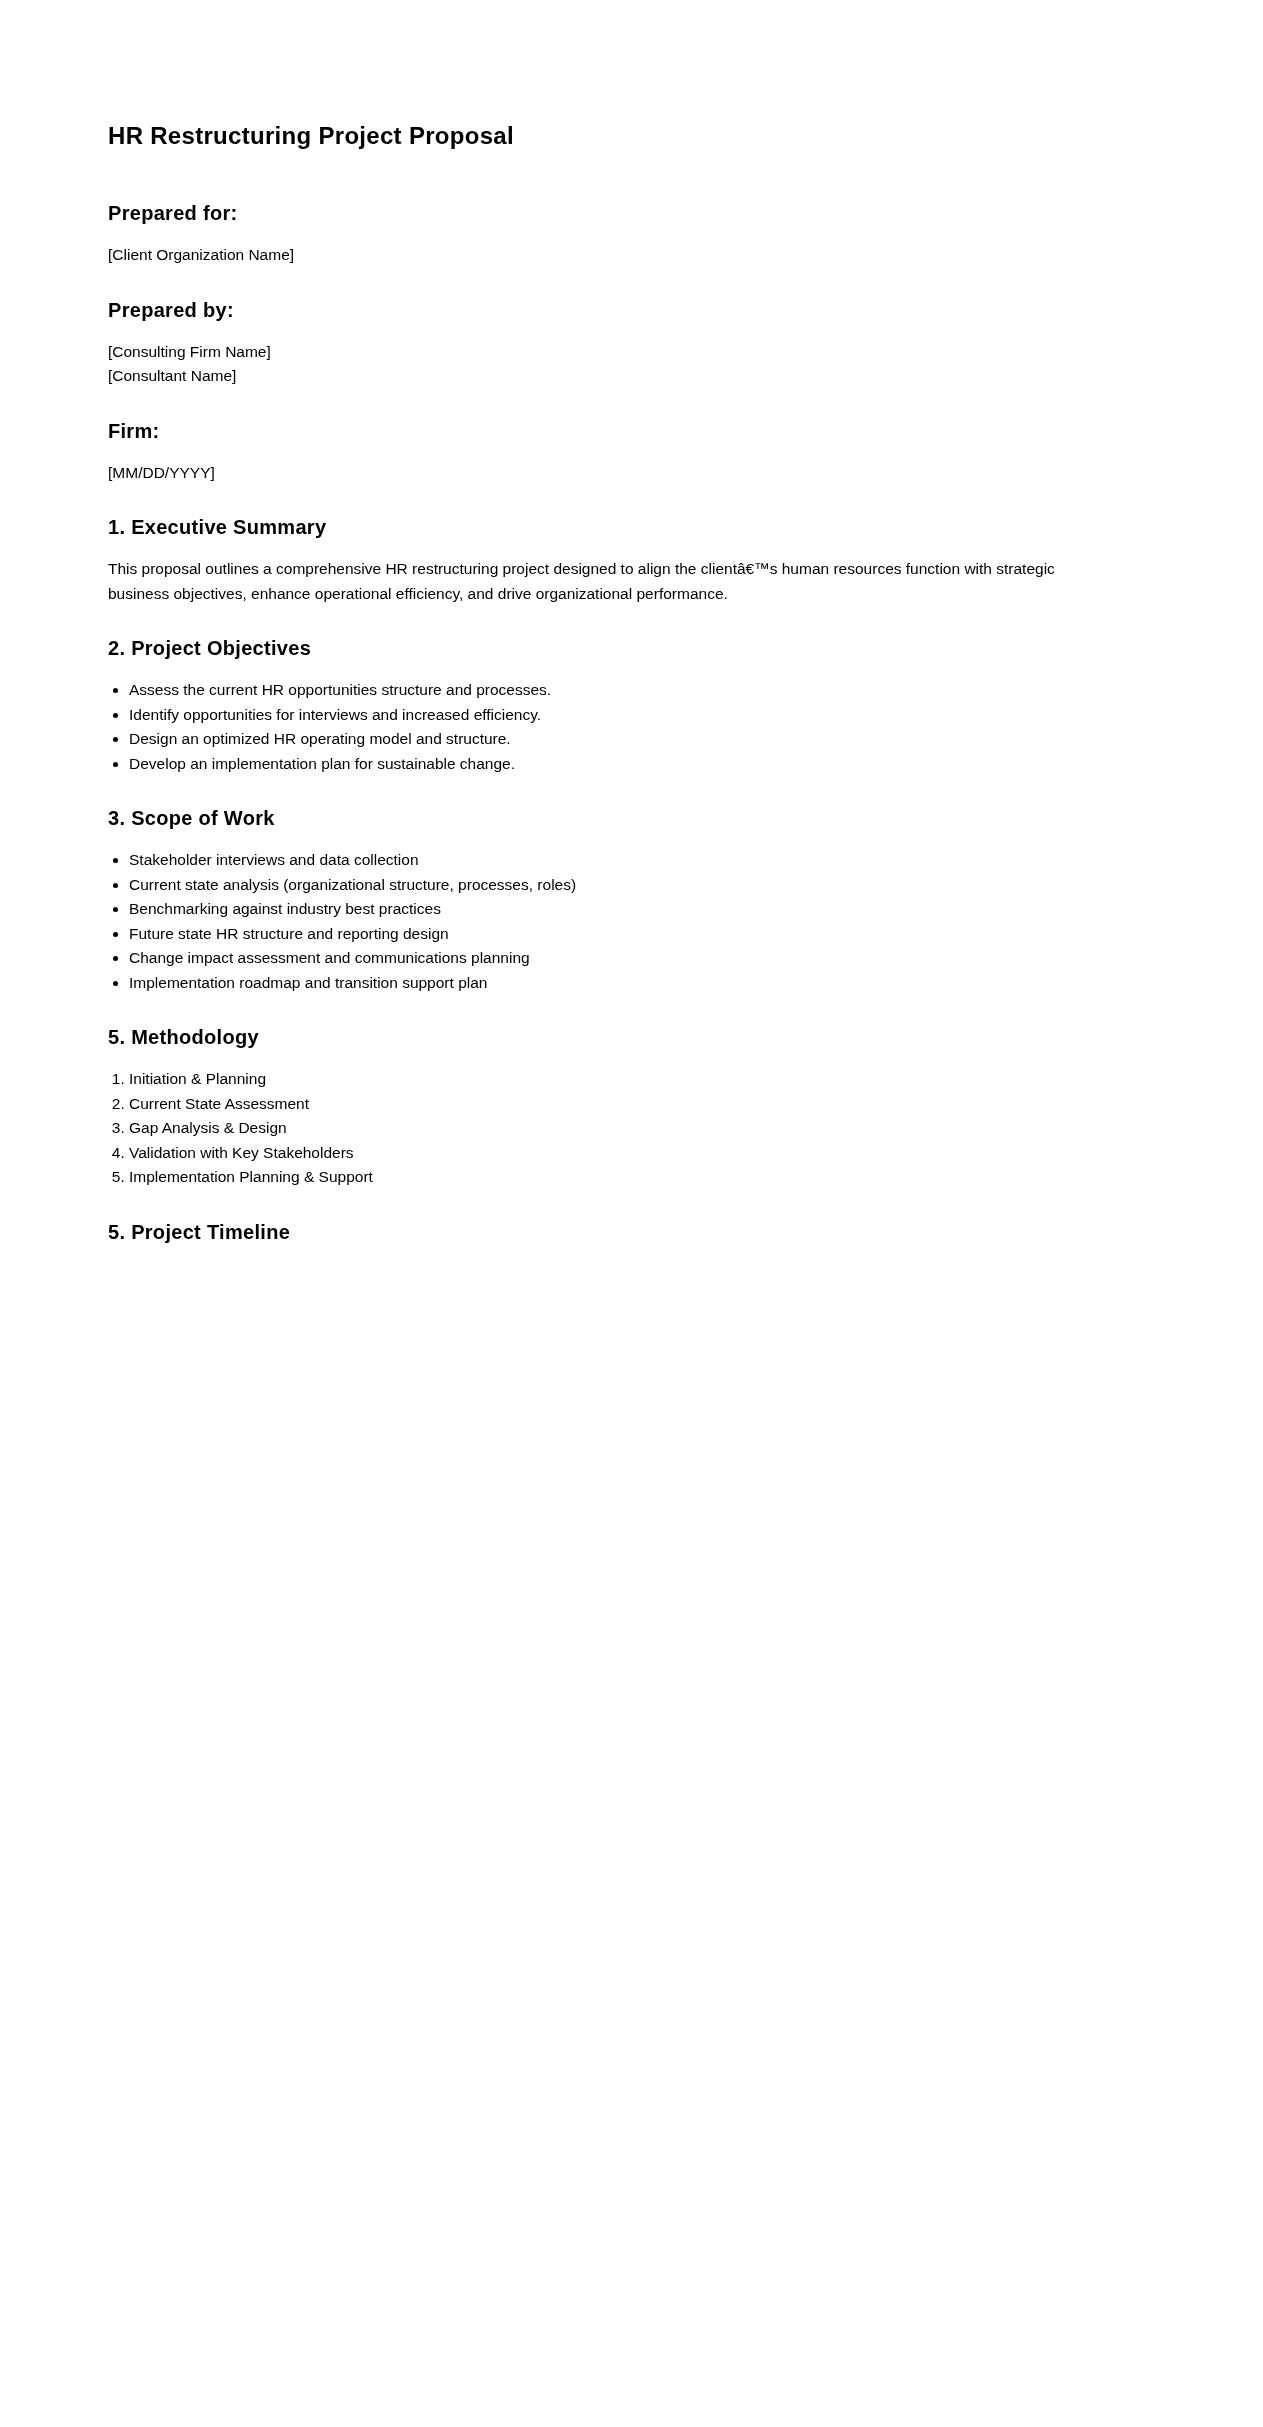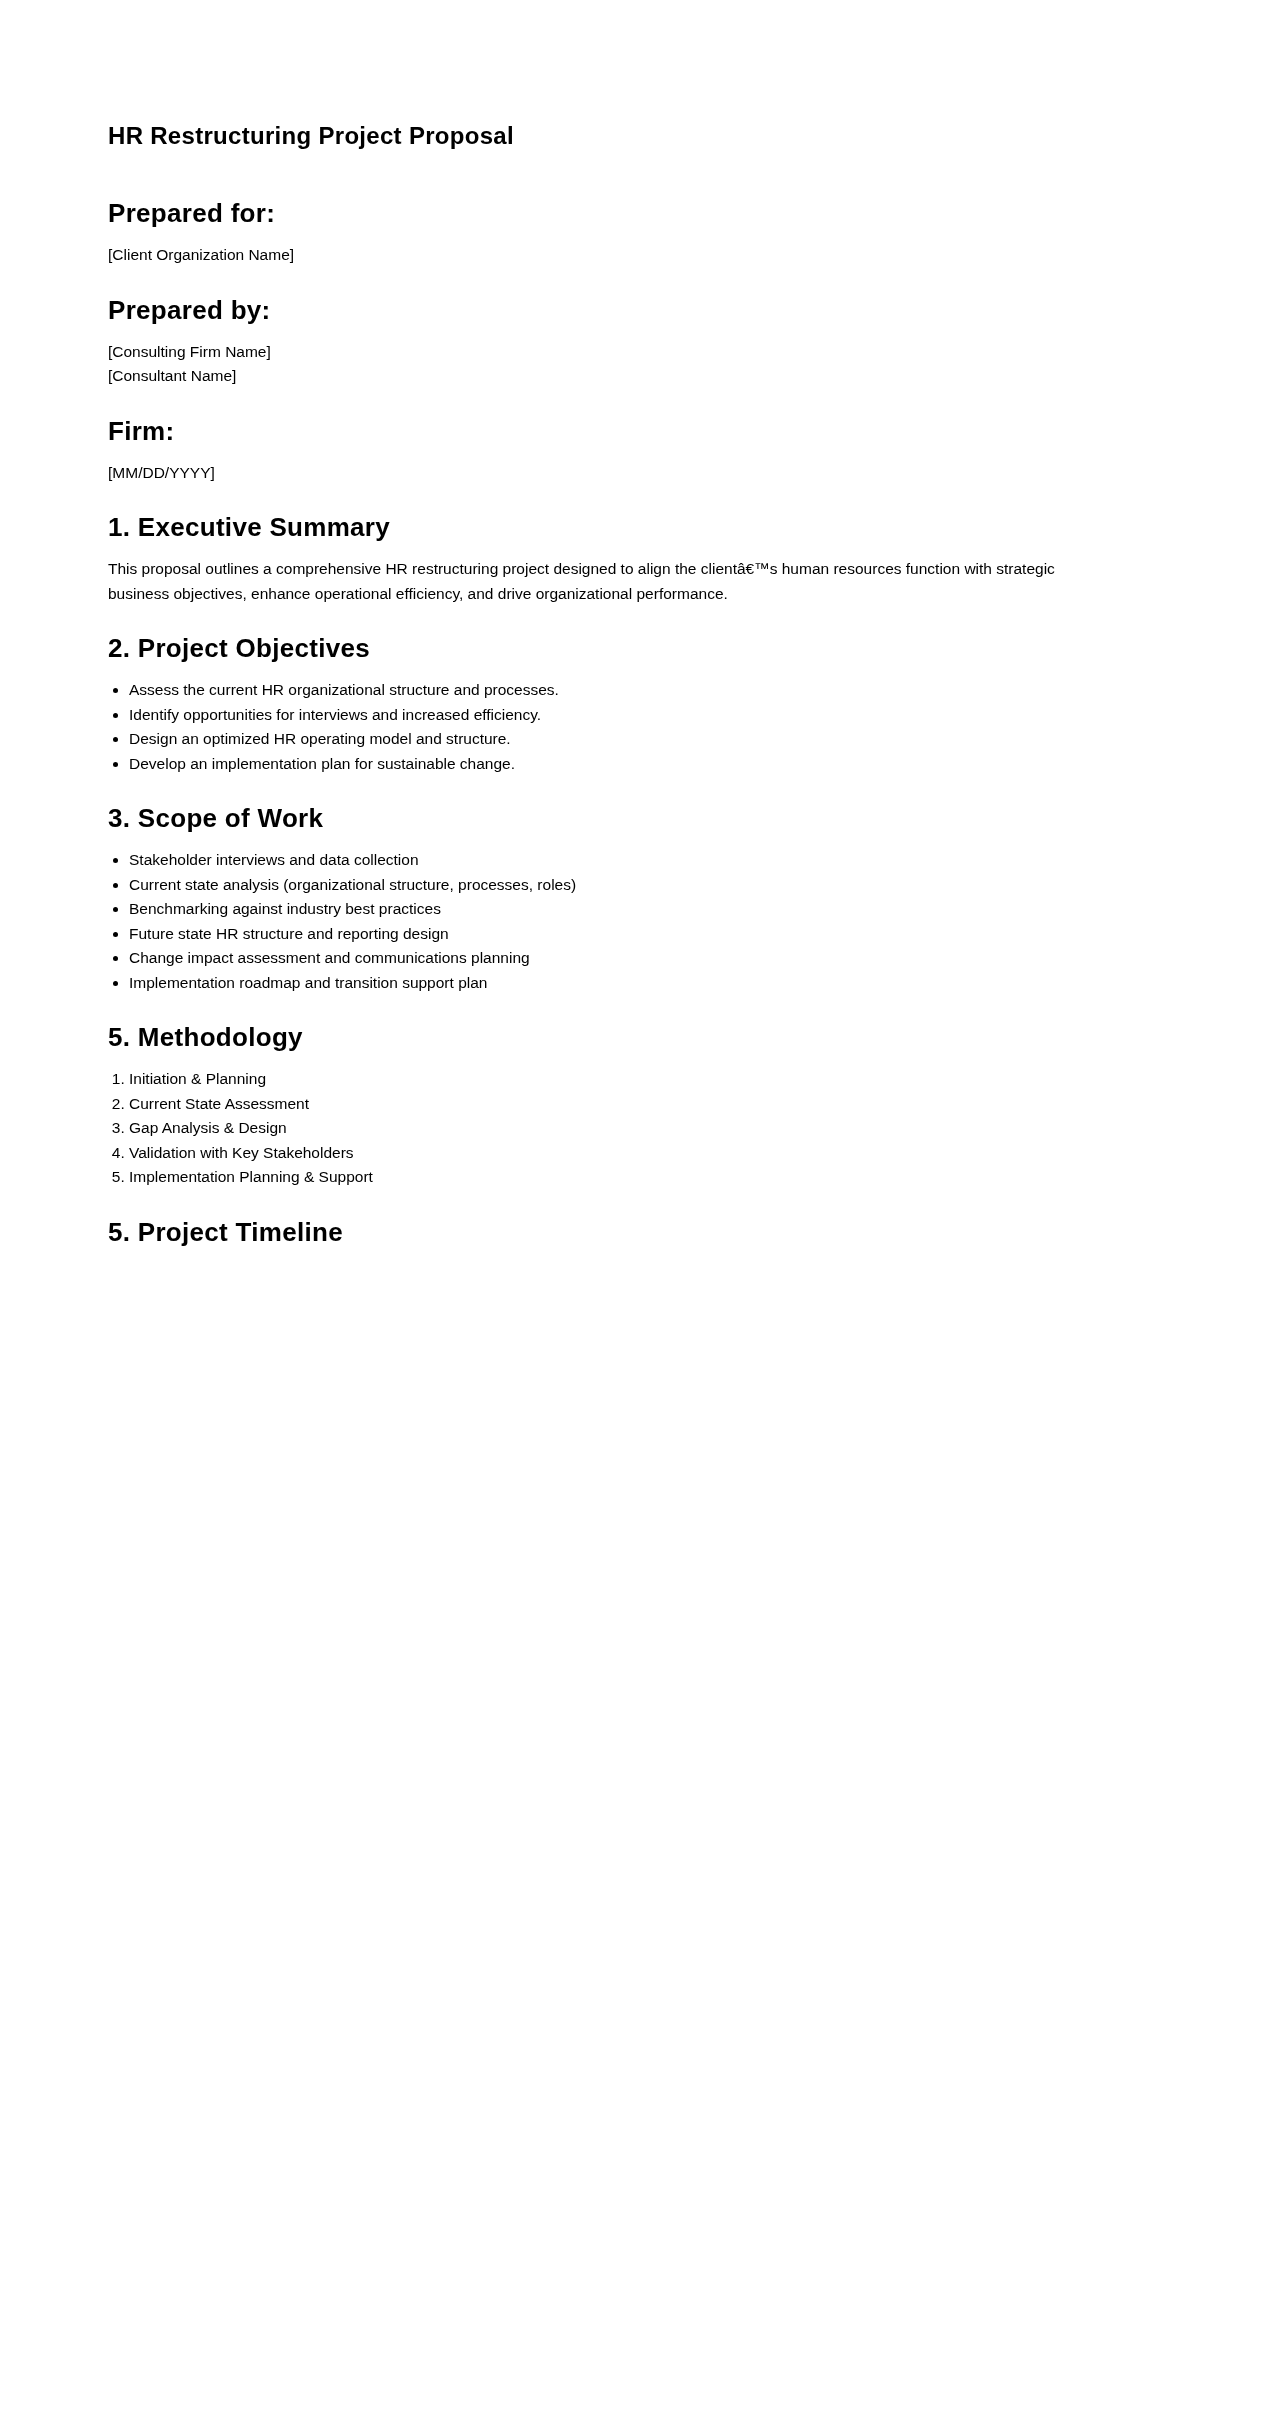--- a/index.html
+++ b/index.html
@@ -19,21 +19,21 @@
     box-sizing: content-box;
   }
   h1 {
     font-size: 24px;
     font-weight: bold;
     margin: 0 0 43px 0;
     line-height: 44px;
     letter-spacing: 0.3px;
   }
   h2 {
-    font-size: 26px;
+    font-size: 20px;
     font-weight: bold;
     margin: 0 0 18px 0;
     line-height: 24px;
     letter-spacing: 0.3px;
   }
   p {
     font-size: 15.5px;
     line-height: 24.5px;
     margin: 0 0 30px 0;
   }
@@ -70,21 +70,21 @@
   </div>
 
   <div class="section">
     <h2>1. Executive Summary</h2>
     <p>This proposal outlines a comprehensive HR restructuring project designed to align the clientâ€™s human resources function with strategic business objectives, enhance operational efficiency, and drive organizational performance.</p>
   </div>
 
   <div class="section">
     <h2>2. Project Objectives</h2>
     <ul>
-      <li>Assess the current HR organizational structure and processes.</li>
+      <li>Assess the current HR opportunities structure and processes.</li>
       <li>Identify opportunities for interviews and increased efficiency.</li>
       <li>Design an optimized HR operating model and structure.</li>
       <li>Develop an implementation plan for sustainable change.</li>
     </ul>
   </div>
 
   <div class="section">
     <h2>3. Scope of Work</h2>
     <ul>
       <li>Stakeholder interviews and data collection</li>

